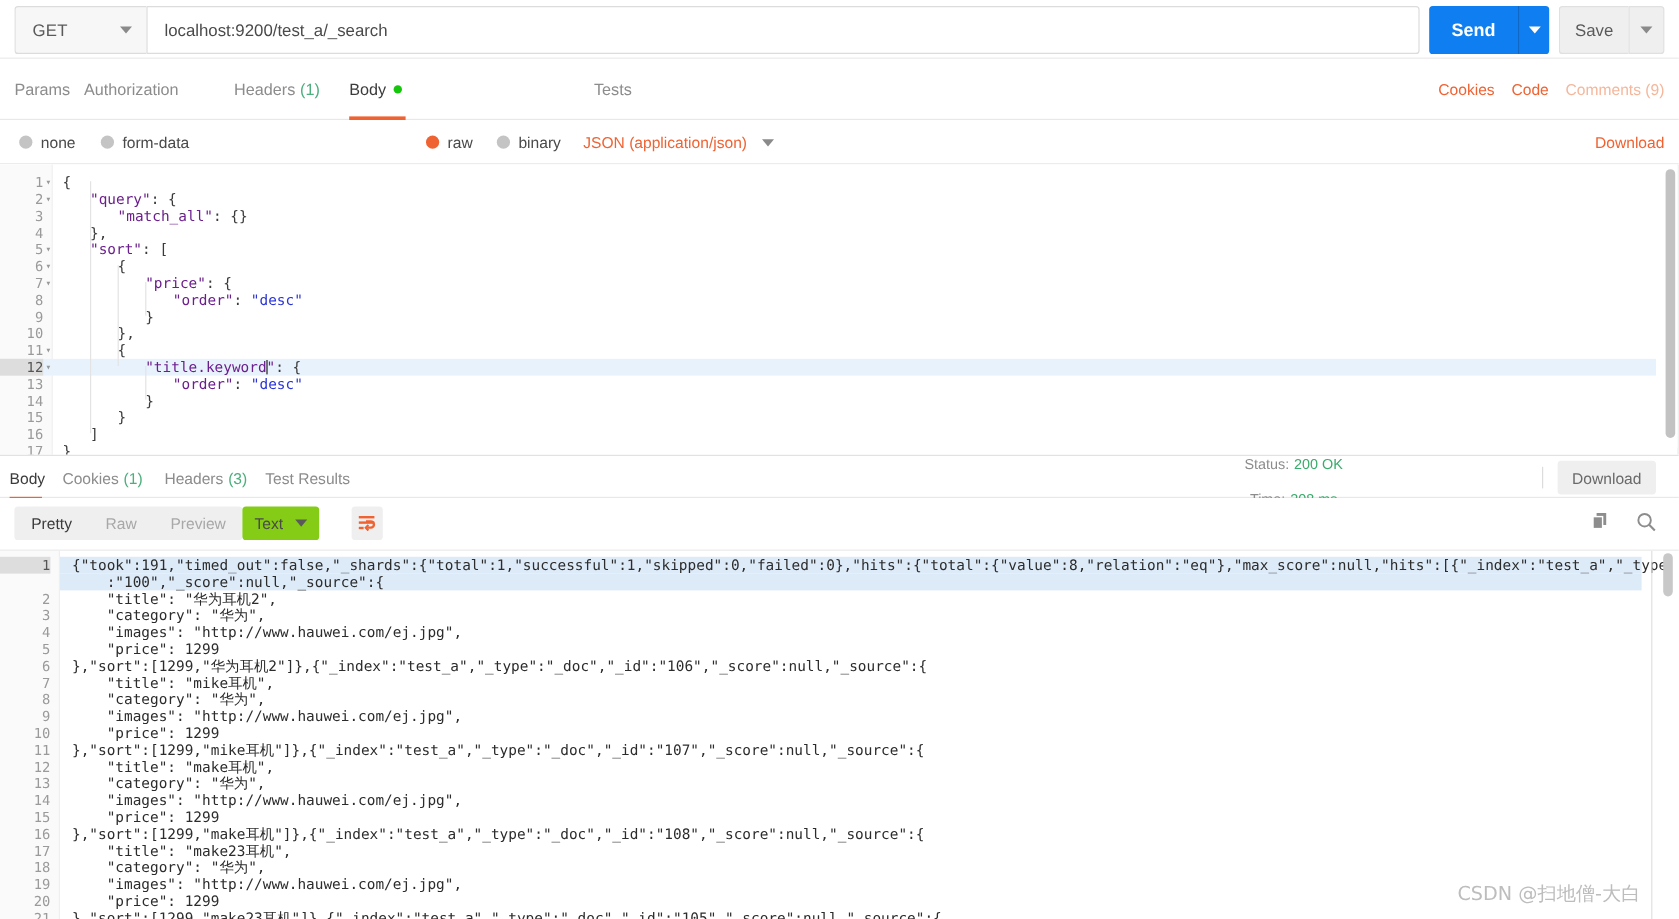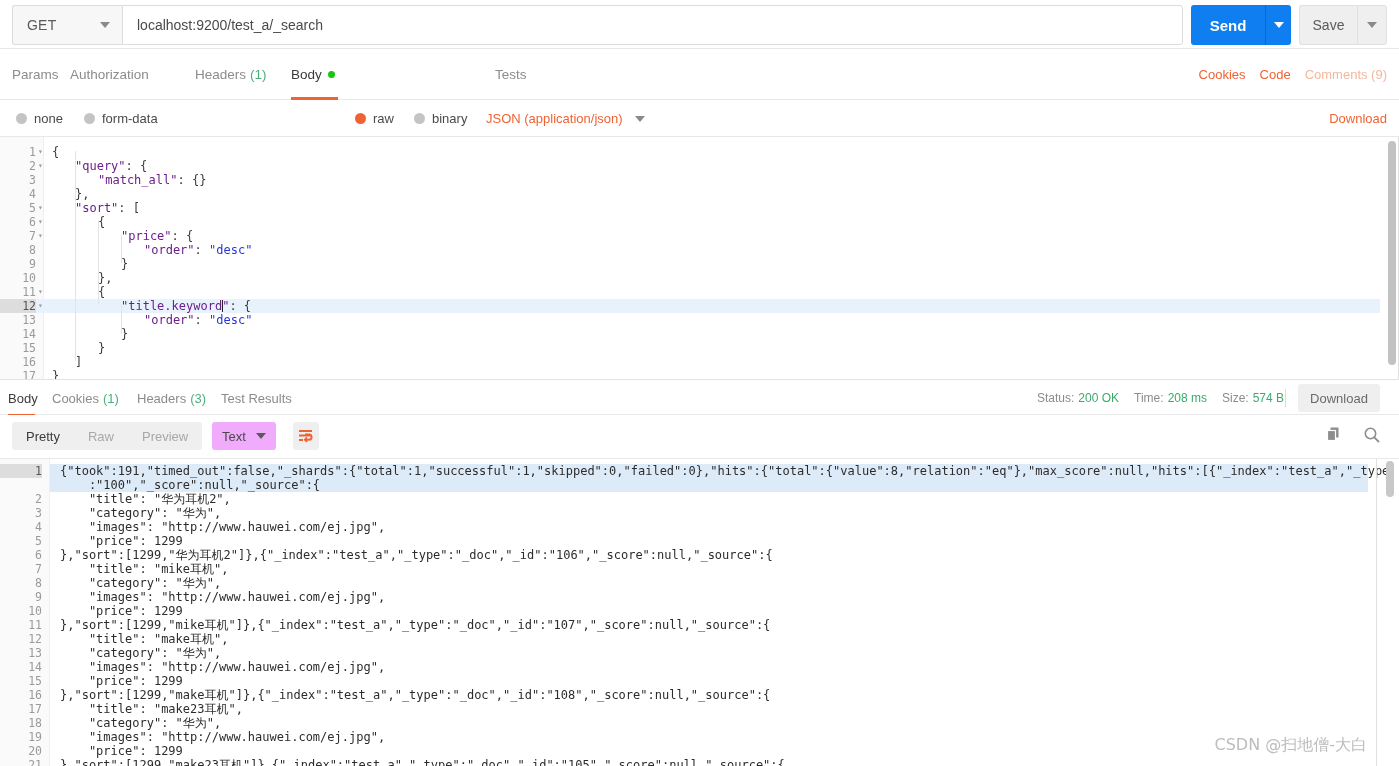--- a/index.html
+++ b/index.html
@@ -253,22 +253,22 @@
     background: #efefef; border-radius: 3px;
     display: flex; align-items: center;
   }
   .seg {
     height: 28px; padding: 0 14px;
     display: flex; align-items: center;
     font-size: 13px; color: #a8a8a8; cursor: pointer;
   }
   .seg.active { color: #3b3b3b; }
   .fmt-select {
-    position: absolute; left: 212px; top: 7px; height: 28px;
-    background: #f0abfc; border-radius: 3px; padding: 0 10px;
+    position: absolute; left: 202px; top: 7px; height: 28px;
+    background: #84cc16; border-radius: 3px; padding: 0 10px;
     display: flex; align-items: center; gap: 10px;
     font-size: 13px; color: #4a4a4a; cursor: pointer;
   }
   .wrap-btn {
     position: absolute; left: 293px; top: 7px;
     width: 26px; height: 28px; background: #efefef; border-radius: 3px;
     display: flex; align-items: center; justify-content: center; cursor: pointer;
   }
   .tool-icons {
     position: absolute; right: 18px; top: 7px; height: 28px;
@@ -432,21 +432,21 @@
       <span class="count">(1)</span>
     </div>
     <div class="rtab" style="left:137px;">
       <span>Headers</span>
       <span class="count">(3)</span>
     </div>
     <div class="rtab" style="left:221px;">
       <span>Test Results</span>
     </div>
 
-    <div class="status-group" style="left:1037px;">
+    <div class="status-group" style="left:1037px;flex-direction:column;">
       <span><span>Status:</span><b>200 OK</b></span>
       <span><span>Time:</span><b>208 ms</b></span>
       <span><span>Size:</span><b>574 B</b></span>
     </div>
     <div class="vsep" style="left:1285px;"></div>
     <div class="download-btn" style="left:1298px;">Download</div>
   </div>
 
   <div class="resp-toolbar">
     <div class="seg-group">

